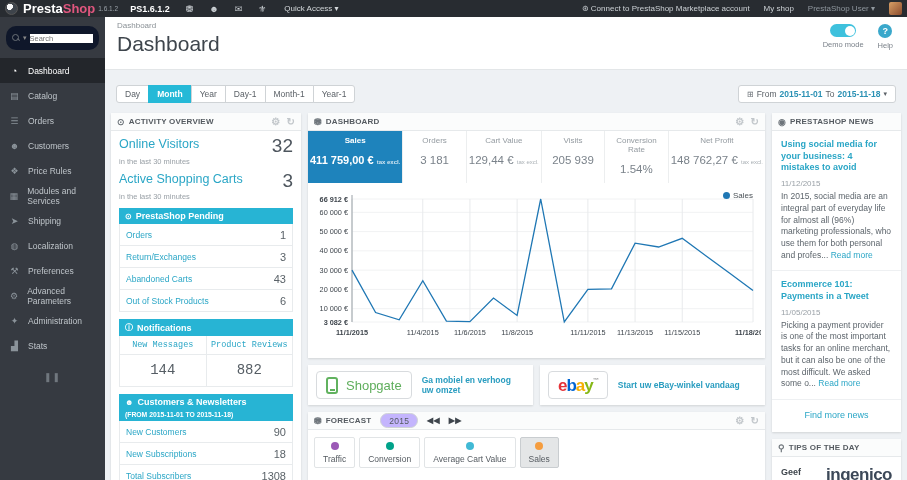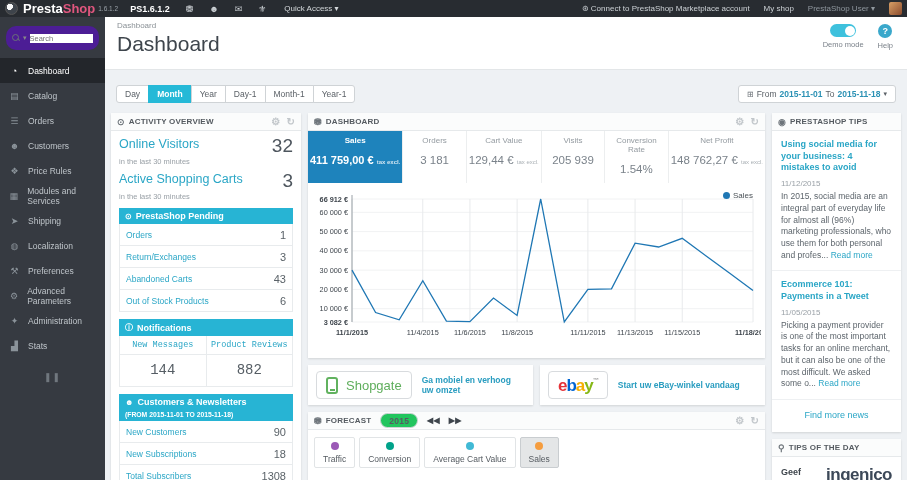--- a/index.html
+++ b/index.html
@@ -17,21 +17,21 @@
   .tb-ic { font-size:9px; color:#cdd2d6; margin-left:16px; cursor:pointer; }
   .tb-quick { font-size:8px; color:#d4d8db; margin-left:18px; cursor:pointer; }
   .tb-right { margin-left:auto; display:flex; align-items:center; gap:14px; }
   .tb-link { font-size:8px; color:#cdd2d6; cursor:pointer; }
   .tb-user { font-size:8px; color:#8f979e; cursor:pointer; }
   .tb-avatar { width:13px; height:13px; border-radius:2px; background:linear-gradient(135deg,#d9a066,#8a4b2d); }
   .caret { font-size:7px; }
 
   
   .sidebar { position:absolute; top:17px; left:0; bottom:0; width:105px; background:#363a41; z-index:20; }
-  .side-search { margin:9px 6px 8px; background:#4c1d95; border-radius:10px; height:17px; display:flex; align-items:center; padding:12px 6px; gap:3px; }
+  .side-search { margin:9px 6px 8px; background:#0f172a; border-radius:10px; height:17px; display:flex; align-items:center; padding:12px 6px; gap:3px; }
   .mag { position:relative; width:8px; height:8px; flex:0 0 auto; }
   .mag::before { content:""; position:absolute; top:0; left:0; width:5px; height:5px; border:1.3px solid #6b7177; border-radius:50%; }
   .mag::after { content:""; position:absolute; left:5.2px; top:5.2px; width:3px; height:1.3px; background:#6b7177; transform:rotate(45deg); }
   .side-search .caret { color:#888; }
   .side-search input { border:0; outline:none; width:100%; font-size:7.5px; color:#555; font-family:"Liberation Sans",sans-serif; }
   .nav-item { height:25px; display:flex; align-items:center; padding-left:9px; gap:8px; cursor:pointer; }
   .nav-item .nav-ic { width:11px; text-align:center; font-size:9px; color:#8b939a; }
   .nav-item .nav-lbl { font-size:8.5px; color:#bfc5ca; }
   .nav-item.active { background:#23262b; }
   .nav-item.active .nav-lbl { color:#fff; }
@@ -111,21 +111,21 @@
   .ad-card { flex:1; background:#fff; box-shadow:0 1px 2px rgba(0,0,0,.12); display:flex; align-items:center; gap:10px; padding:6px 8px; height:40px; cursor:pointer; }
   .logo-box { border:1px solid #d8dbde; border-radius:4px; padding:3px 9px; display:flex; align-items:center; gap:8px; background:#fff; height:28px; }
   .sg-phone { width:12px; height:17px; border:2px solid #61b25f; border-radius:3px; position:relative; }
   .sg-phone::after { content:""; position:absolute; bottom:1px; left:1.5px; right:1.5px; height:1.8px; background:#61b25f; }
   .sg-name { color:#5fae5c; font-size:13px; }
   .ebay-word { font-size:17px; font-weight:bold; letter-spacing:-1px; line-height:1; }
   .ebay-tm { font-size:6px; color:#999; vertical-align:top; }
   .ad-link { color:#2a9dc0; font-size:8.5px; font-weight:bold; }
 
   
-  .year-pill { border:1px solid #cfd3d6; border-radius:9px; padding:1.5px 8px; font-size:8.5px; color:#555b61; font-weight:bold; margin-left:5px; background:#22c55e; cursor:pointer; }
+  .year-pill { border:1px solid #cfd3d6; border-radius:9px; padding:1.5px 8px; font-size:8.5px; color:#555b61; font-weight:normal; margin-left:5px; background:#c4b5fd; cursor:pointer; }
   .nav-btn { font-size:8px; color:#3e454c; font-weight:bold; margin-left:5px; cursor:pointer; }
   .fc-legend { display:flex; gap:4px; padding:7px 6px 12px; }
   .fc-item { display:flex; align-items:center; gap:4px; border:1px solid #e1e4e6; background:#fff; padding:3.5px 8px; border-radius:2px; font-size:8.5px; color:#555b61; cursor:pointer;flex-direction:column; }
   .fc-item.active { background:#e4e6e7; border-color:#c9cdd0; }
   .fc-dot { width:8px; height:8px; border-radius:50%; }
   .fc-body { height:14px; }
 
   
   .article { padding:8px 9px 9px; border-bottom:1px solid #eef0f2; }
   .article .a-title { color:#2aa6c6; font-size:9px; font-weight:bold; line-height:1.3; cursor:pointer; }
@@ -468,21 +468,21 @@
                 </span>
             </div>
             <div class="fc-body"></div>
           </div>
         </div>
 
         <div class="col-right">
           <div class="panel">
             <div class="phead">
               <span class="ph-ic">◉</span>
-              <span>PRESTASHOP TIPS</span>
+              <span>PRESTASHOP NEWS</span>
             </div>
             <div class="article">
               <div class="a-title">Using social media for your business: 4 mistakes to avoid</div>
               <div class="a-date">11/12/2015</div>
               <div class="a-text"><span>In 2015, social media are an integral part of everyday life for almost all (96%) marketing professionals, who use them for both personal and profes...</span> <span class="read-more">Read more</span></div>
             </div>
             <div class="article">
               <div class="a-title">Ecommerce 101: Payments in a Tweet</div>
               <div class="a-date">11/05/2015</div>
               <div class="a-text"><span>Picking a payment provider is one of the most important tasks for an online merchant, but it can also be one of the most difficult. We asked some o...</span> <span class="read-more">Read more</span></div>

